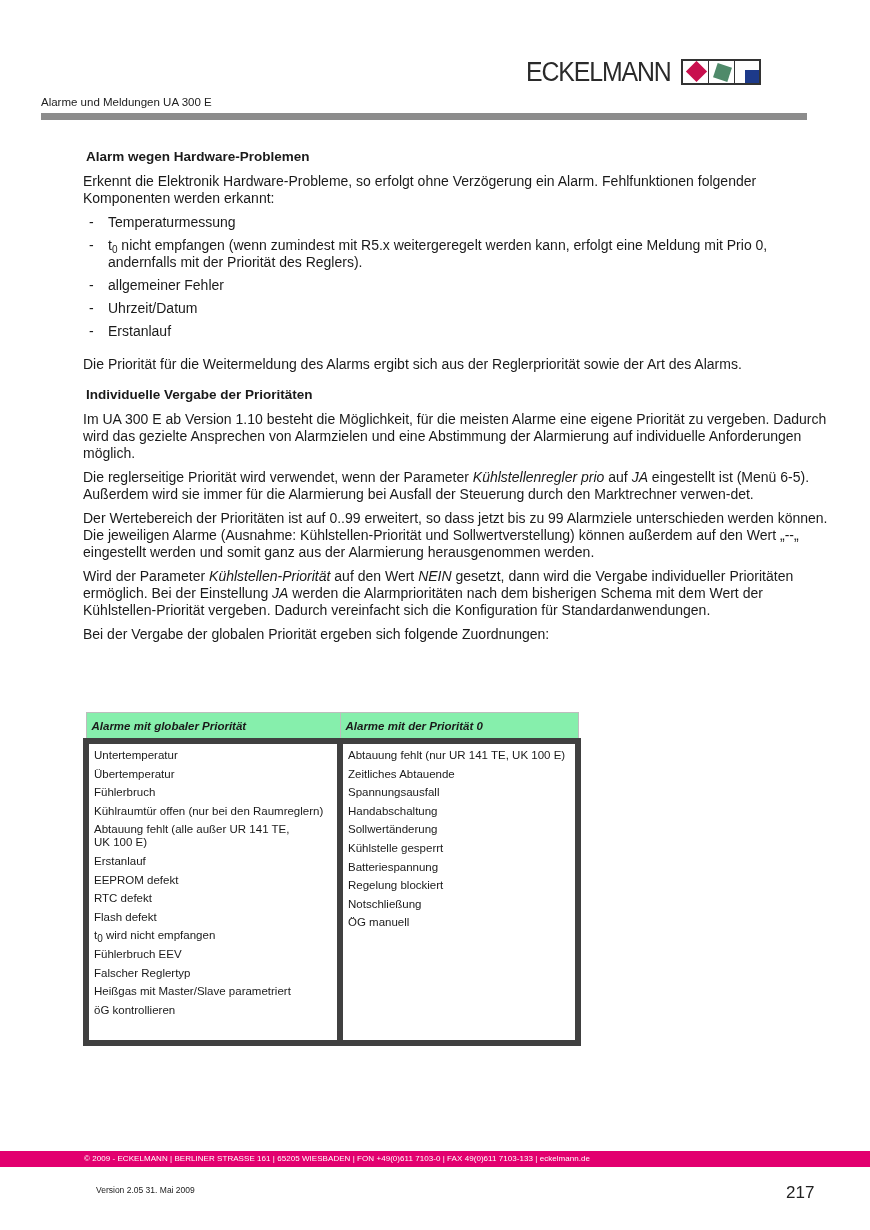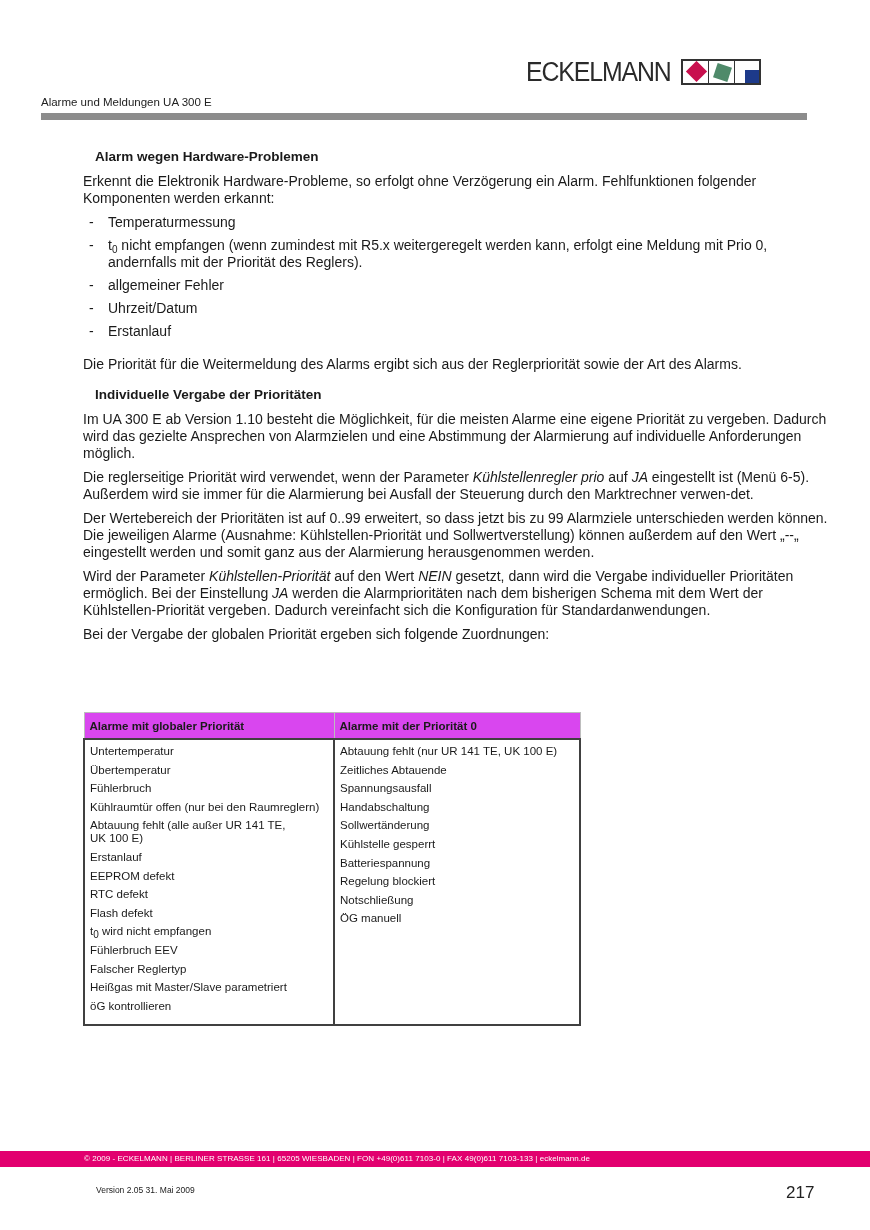--- a/index.html
+++ b/index.html
@@ -35,45 +35,45 @@
     .header-bar {
       position: absolute; left: 41px; top: 113px; width: 766px; height: 7px;
       background: #8c8c8c;
     }
 
     .content {
       position: absolute; left: 83px; top: 148px; width: 745px;
       font-size: 14px; line-height: 17px; color: #1a1a1a;
     }
     .content h3 {
-      font-size: 13.5px; font-weight: bold; margin: 0 0 8px 12px; line-height: 17px;
+      font-size: 13.5px; font-weight: bold; margin: 0 0 8px 3px; line-height: 17px;
     }
     .content p { margin: 0 0 7px 0; }
     .content ul {
       list-style: none; margin: 0 0 16px 0; padding: 0;
     }
     .content li {
       position: relative; padding-left: 25px; margin-bottom: 6px;
     }
     .content li::before {
       content: "-"; position: absolute; left: 6px; top: 0;
     }
     .sub { font-size: 10px; vertical-align: -3px; line-height: 0; }
     .gap { height: 6px; }
 
     .tbl {
       position: absolute; left: 83px; top: 712px; width: 498px;
       border-collapse: collapse; font-size: 11.5px; color: #1a1a1a;
     }
     .tbl th {
-      background: #d946ef; font-weight: bold; text-align: left;
-      padding: 6px 5px; border: 1px solid #bdbdbd; height: 13px; font-size: 11.5px;
+      background: #86efac; font-weight: bold; text-align: left;
+      padding: 6px 5px; border: 1px solid #bdbdbd; height: 13px; font-size: 11.5px; font-style: italic;
     }
     .tbl td {
-      vertical-align: top; border: 2px solid #404040; padding: 5px 5px 6px 5px;
+      vertical-align: top; border: 6px solid #404040; padding: 5px 5px 18px 5px;
     }
     .tbl th:first-child, .tbl td:first-child { width: 238px; }
     .cell-item { line-height: 13px; margin-bottom: 5.6px; }
 
     .footer-bar {
       position: absolute; left: 0; top: 1151px; width: 870px; height: 16px;
       background: #e2006f;
     }
     .footer-text {
       position: absolute; left: 84px; top: 1154px; font-size: 8px; color: #ffffff;

